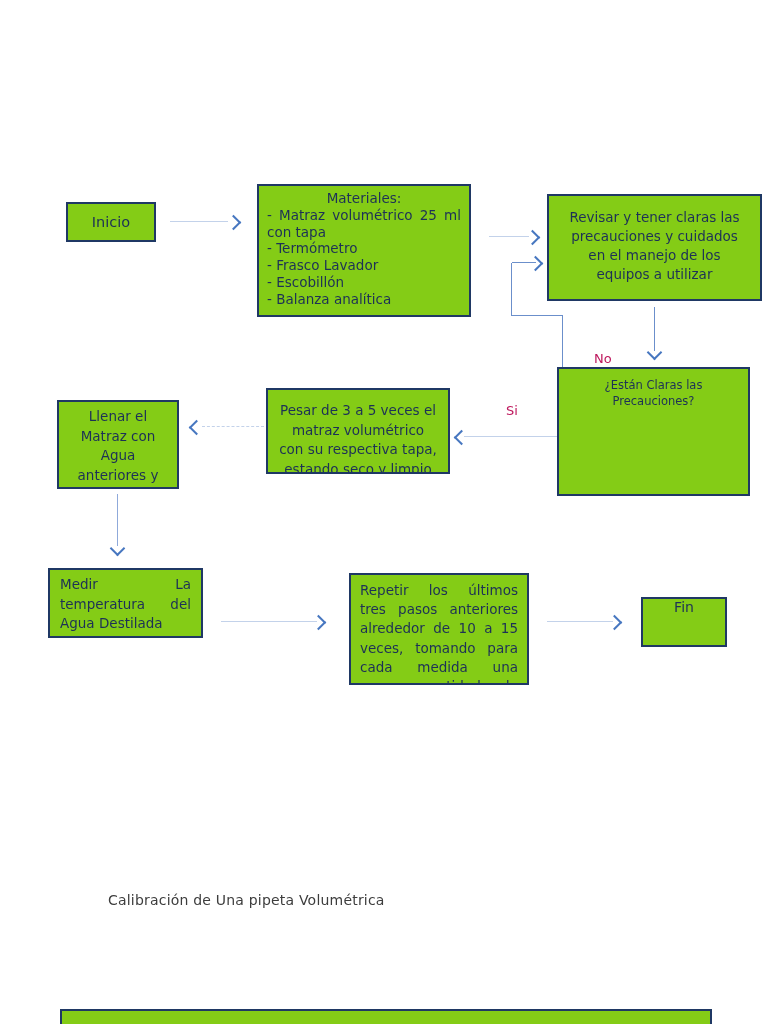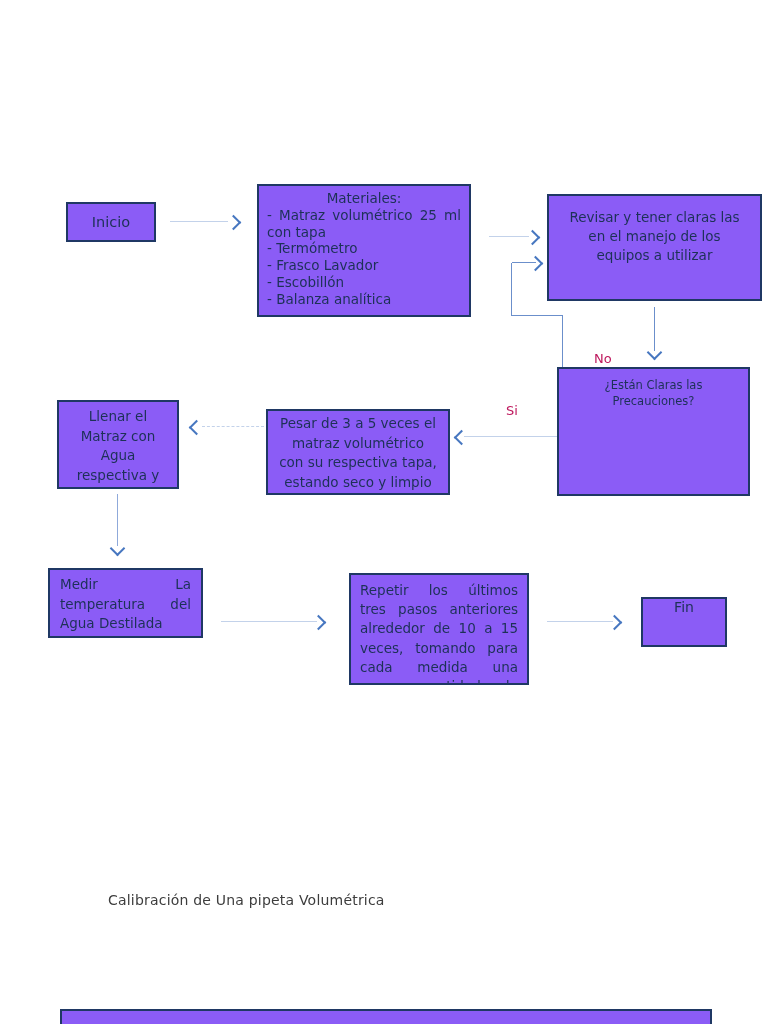--- a/index.html
+++ b/index.html
@@ -1,21 +1,21 @@
 <!DOCTYPE html>
 <html><head>
 <meta charset="utf-8">
 <style>
   html,body{margin:0;padding:0;}
   body{width:768px;height:1024px;background:#ffffff;font-family:"DejaVu Sans",sans-serif;}
   #canvas{position:relative;width:768px;height:1024px;overflow:hidden;background:#ffffff;}
 
   .doc-title{position:absolute;font-size:14px;color:#3d3d3d;letter-spacing:.2px;}
 
-  .box{position:absolute;box-sizing:border-box;background:#8b5cf6;border:2.5px solid #1f3864;
+  .box{position:absolute;box-sizing:border-box;background:#84cc16;border:2.5px solid #1f3864;
        color:#1d3157;font-size:13.5px;overflow:hidden;}
 
   .cl{text-align:center;}
   .jl{text-align:justify;text-align-last:justify;}
   .ll{text-align:left;}
 
   .hline{position:absolute;height:0;border-top:1.6px solid #c3d2ea;}
   .vline{position:absolute;width:0;border-left:1.6px solid #c3d2ea;}
   .med{border-color:#6b8fcb;}
   .medl{border-color:#8fa9da;}
@@ -28,21 +28,21 @@
   .chev.d{transform:rotate(135deg);}
 
   .flabel{position:absolute;font-size:13px;color:#be185d;}
 
   
   #inicio{left:66px;top:202px;width:90px;height:40px;display:flex;align-items:center;justify-content:center;font-size:14.5px;}
   #materiales{left:257px;top:184px;width:214px;height:133px;padding:4px 8px;line-height:16.8px;}
   #materiales .mat-title{text-align:center;}
   #revisar{left:547px;top:194px;width:215px;height:107px;padding-top:12px;line-height:19px;}
   #decision{left:557px;top:367px;width:193px;height:129px;padding-top:9px;font-size:11.5px;line-height:15.5px;}
-  #pesar{left:266px;top:388px;width:184px;height:86px;padding-top:3px;line-height:19.5px;margin-top:21px;}
+  #pesar{left:266px;top:388px;width:184px;height:86px;padding-top:11px;line-height:19.5px;}
   #llenar{left:57px;top:400px;width:122px;height:89px;padding-top:5px;line-height:19.5px;}
   #medir{left:48px;top:568px;width:155px;height:70px;padding:5px 10px;line-height:19.5px;}
   #repetir{left:349px;top:573px;width:180px;height:112px;padding:6px 9px;line-height:19.2px;}
   #fin{left:641px;top:597px;width:86px;height:50px;text-align:center;font-size:14px;}
   #bottombar{left:60px;top:1009px;width:652px;height:15px;border-bottom:none;}
 </style>
 </head>
 <body>
 
 <div id="canvas">
@@ -63,20 +63,21 @@
     <div class="ll">- Frasco Lavador</div>
     <div class="ll">- Escobillón</div>
     <div class="ll">- Balanza analítica</div>
   </div>
 
   <div class="hline" style="left:489px;top:236px;width:40px;"></div>
   <div class="chev r" style="left:527px;top:232px;"></div>
 
   <div class="box" id="revisar">
     <div class="cl">Revisar y tener claras las</div>
+    <div class="cl">precauciones y cuidados</div>
     <div class="cl">en el manejo de los</div>
     <div class="cl">equipos a utilizar</div>
   </div>
 
   <div class="vline med" style="left:654px;top:307px;height:44px;"></div>
   <div class="chev d" style="left:649px;top:347px;"></div>
 
   <div class="vline med" style="left:562px;top:316px;height:51px;"></div>
   <div class="hline med" style="left:511px;top:315px;width:52px;"></div>
   <div class="vline med" style="left:511px;top:263px;height:53px;"></div>
@@ -101,21 +102,21 @@
     <div class="cl">estando seco y limpio</div>
   </div>
 
   <div class="hline dash" style="left:202px;top:426px;width:62px;"></div>
   <div class="chev l" style="left:191px;top:422px;"></div>
 
   <div class="box" id="llenar">
     <div class="cl">Llenar el</div>
     <div class="cl">Matraz con</div>
     <div class="cl">Agua</div>
-    <div class="cl">respectiva y</div>
+    <div class="cl">anteriores y</div>
   </div>
 
   <div class="vline medl" style="left:117px;top:494px;height:52px;"></div>
   <div class="chev d" style="left:112px;top:543px;"></div>
 
   <div class="box" id="medir">
     <div class="jl">Medir La</div>
     <div class="jl">temperatura del</div>
     <div class="ll">Agua Destilada</div>
   </div>

